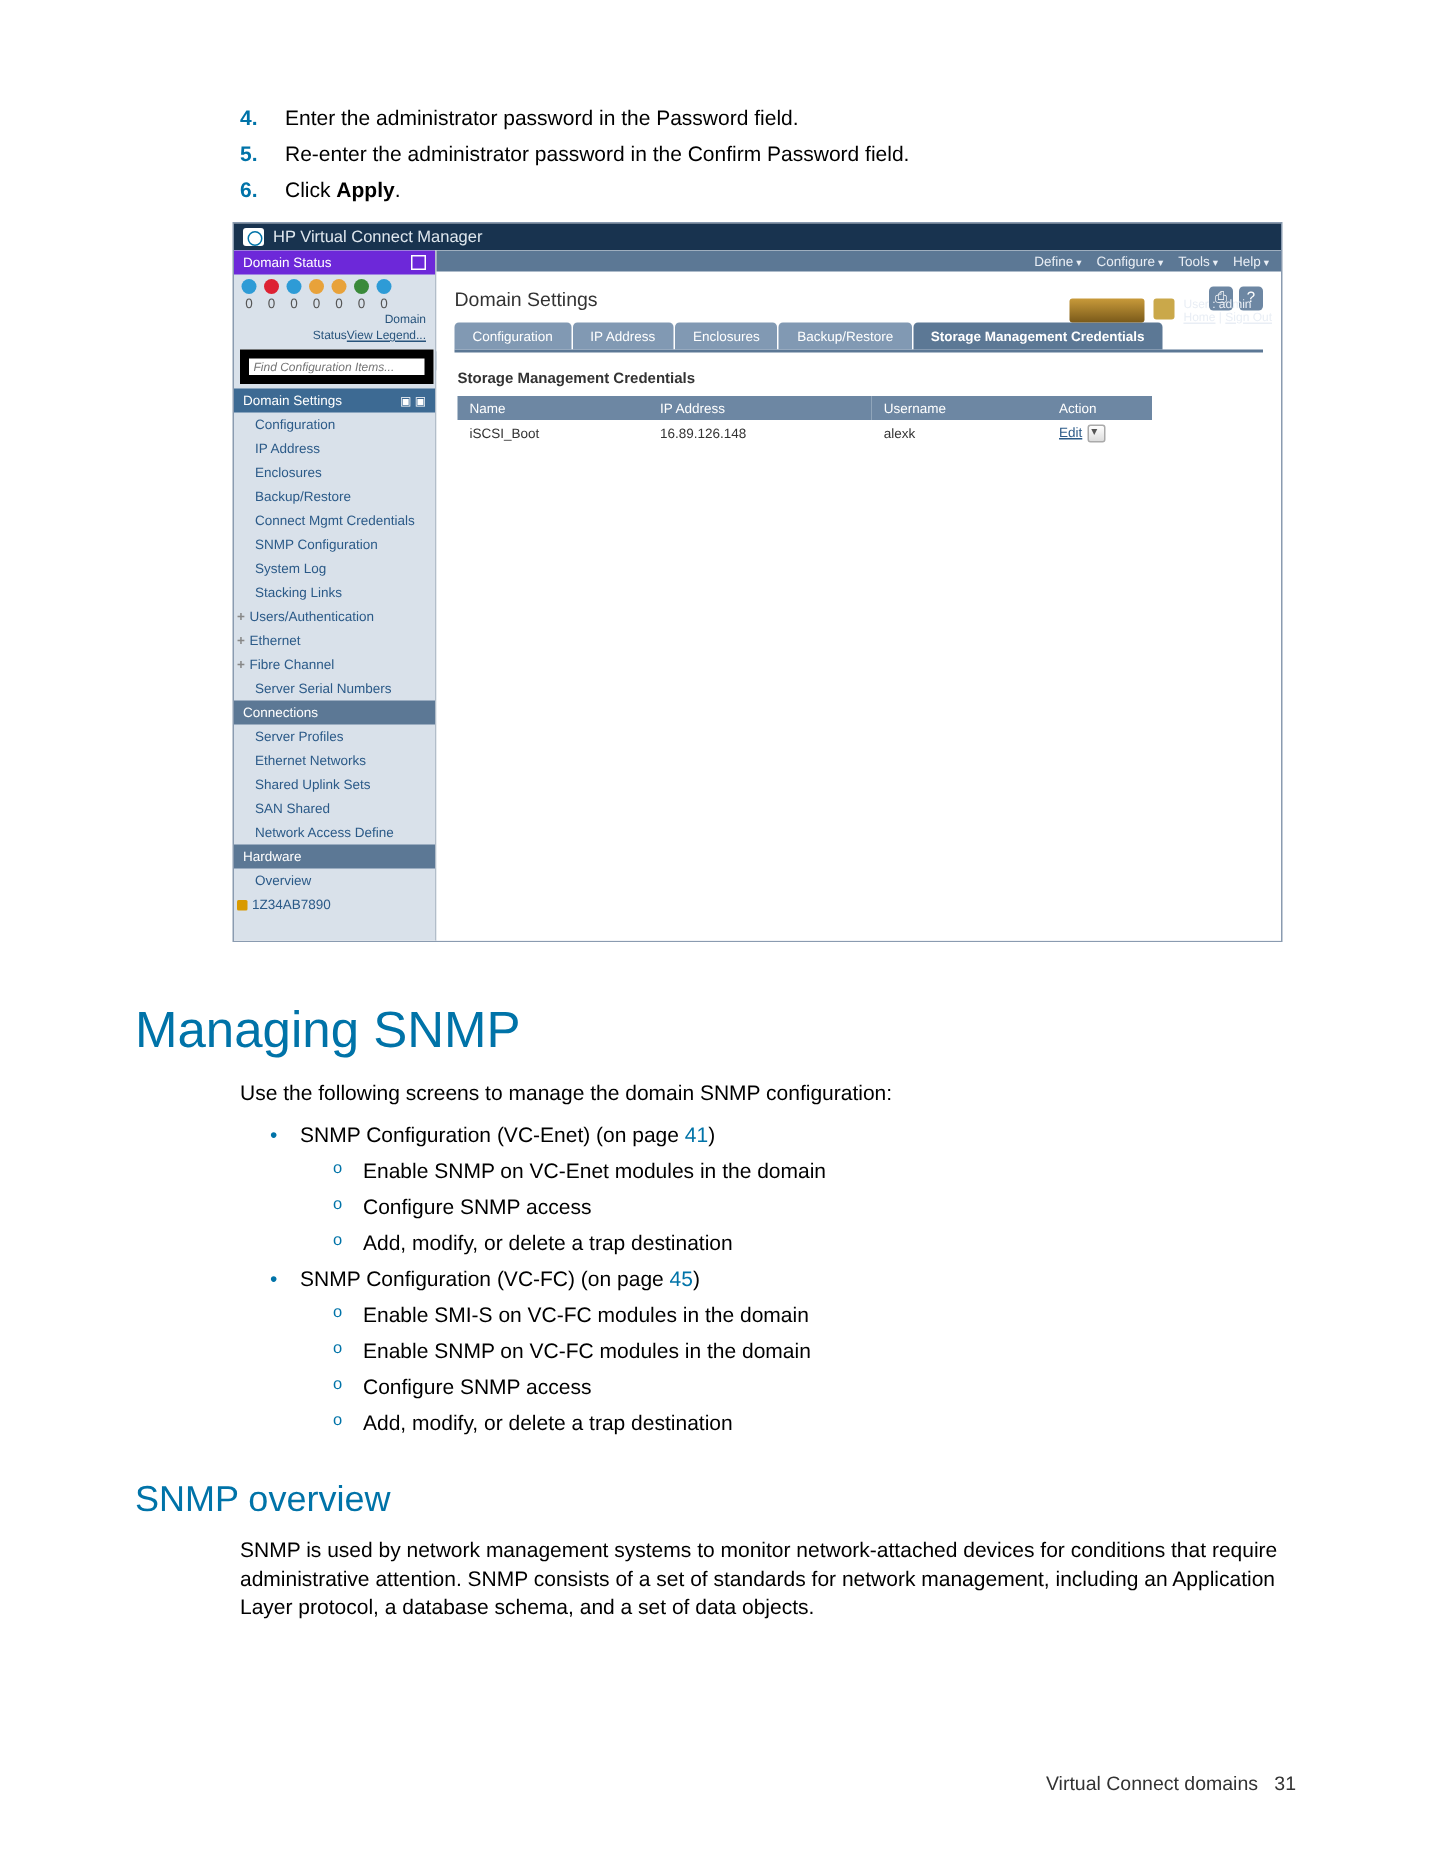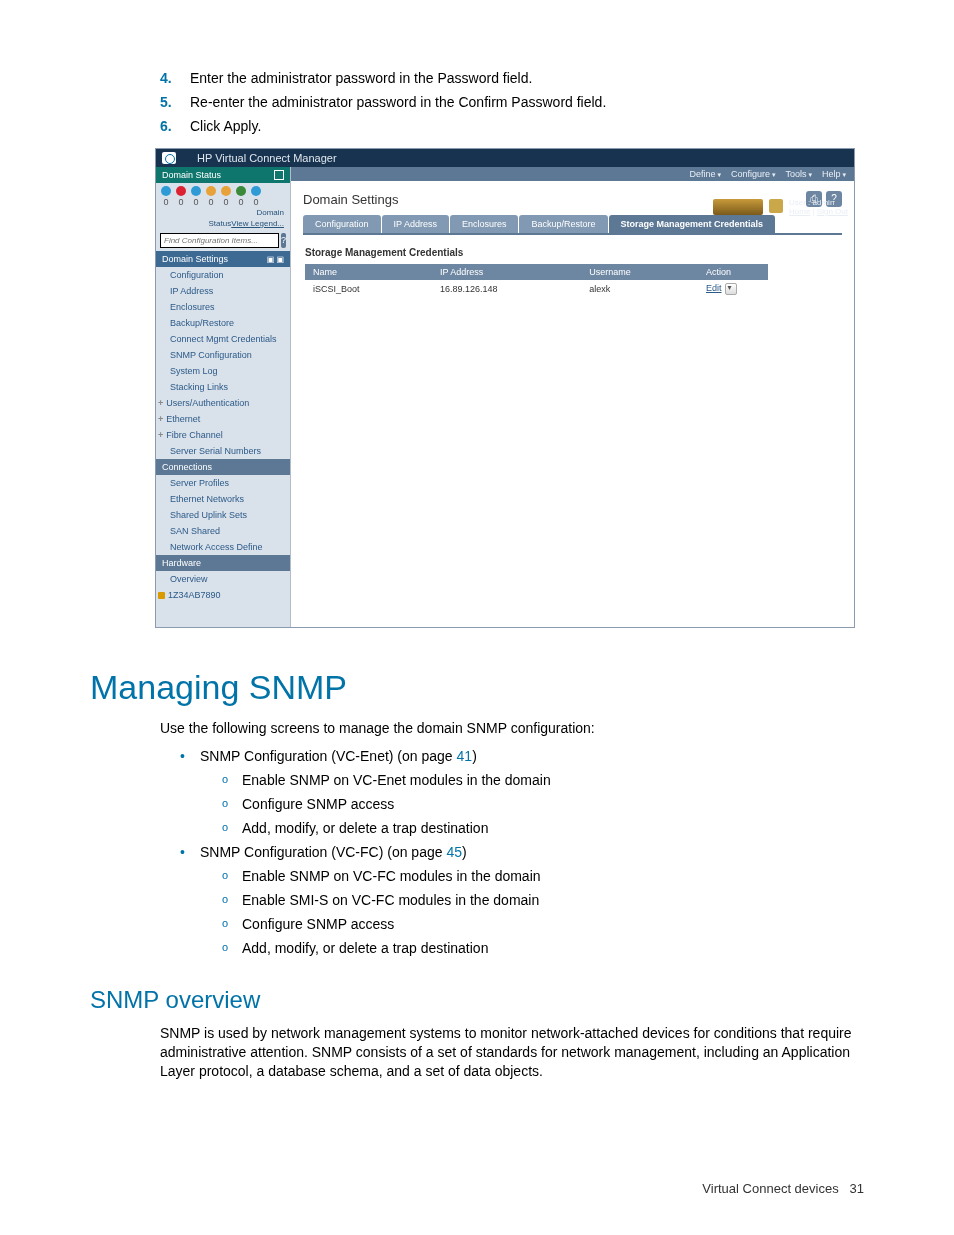--- a/index.html
+++ b/index.html
@@ -9,64 +9,63 @@
     width: 954px;
     margin: 0 auto;
     padding: 70px 90px 40px 90px;
     color: #000;
     font-size: 14px;
   }
   .step-list { margin-left: 70px; }
   .step { display: flex; margin-bottom: 8px; }
   .step-num { color: #0073a8; font-weight: bold; width: 30px; flex-shrink: 0; }
   .step-text { flex: 1; }
-  .bold { font-weight: normal; margin-top: 12px; }
+  .bold { font-weight: bold; margin-top: 12px; }
 
   
   .app {
     margin: 14px 0 40px 65px;
     width: 700px;
     border: 1px solid #8a9bb0;
     font-size: 9px;
     color: #e9eef5;
     position: relative;
   }
   .app-titlebar {
     background: #18334f;
     padding: 3px 6px;
     display: flex;
     align-items: center;
-    gap: 15px;
   }
   .hp-logo { width: 14px; height: 12px; background:#fff; border-radius:2px; margin-right:6px; display:inline-block; position:relative;}
   .hp-logo::after{content:"";position:absolute;left:3px;top:2px;width:8px;height:8px;border:1.5px solid #0073a8;border-radius:50%;}
   .app-title { color:#dfe7ee; font-size:11px; }
   .app-right { position:absolute; right:6px; top:2px; display:flex; align-items:flex-start; gap:6px;margin-top:48px;}
   .gold-box { width:50px; height:16px; background:linear-gradient(#c89a3a,#7a5a1a); border-radius:2px;}
   .home-icon{ width:14px;height:14px;background:#caa84a;border-radius:2px;}
   .user-block{ font-size:8px; line-height:1.1; color:#e9eef5;}
   .user-block a{color:#e9eef5;text-decoration:underline;}
 
   .app-body { display:flex; background:#fff; }
   .sidebar {
     width: 135px;
     background:#d9e1ea;
     border-right:1px solid #b2bdc9;
     min-height:460px;
     color:#334;
   }
-  .sidebar-header { background:#0f766e; color:#fff; padding:3px 6px; display:flex; justify-content:space-between; align-items:center;}
+  .sidebar-header { background:#6d28d9; color:#fff; padding:3px 6px; display:flex; justify-content:space-between; align-items:center;}
   .sidebar-header .sq{width:10px;height:10px;border:1px solid #fff;}
   .status-row{ padding:3px 5px 1px 5px; display:flex; justify-content:space-between; }
   .status-icons{display:flex;gap:5px;}
   .st-ic{width:10px;height:10px;border-radius:50%;display:inline-block;}
   .status-text{display:flex;justify-content:flex-end;padding:0 6px 2px 6px;}
   .status-text span{color:#28547c;font-size:8px;}
   .search-row{padding:3px 4px;display:flex;gap:2px;}
-  .search-input{flex:1;border:1px solid #000000;padding:1px 3px;font-size:8px;font-style:italic;color:#8a8a8a;background:#fff;}
+  .search-input{flex:1;border:6px solid #000000;padding:1px 3px;font-size:8px;font-style:italic;color:#8a8a8a;background:#fff;}
   .q-btn{width:14px;height:15px;background:#5c7895;color:#fff;text-align:center;font-size:9px;line-height:14px;border-radius:2px;}
 
   .side-section-active{background:#3d6a93;color:#fff;padding:3px 6px;display:flex;justify-content:space-between;align-items:center;}
   .side-section-mid{background:#5c7895;color:#fff;padding:3px 6px;}
   .side-link{display:block;padding:3px 6px 3px 14px;color:#2b5a88;font-size:9px;text-decoration:none;}
   .side-link.plus::before{content:"+";color:#888;font-weight:bold;margin-right:3px;margin-left:-12px;}
   .side-link.dot::before{content:"";display:inline-block;width:7px;height:7px;background:#d99a00;border-radius:1px;margin-right:3px;margin-left:-12px;vertical-align:middle;}
 
   .main { flex:1; background:#fff; }
   .menubar{ background:#5c7895; padding:2px 8px; display:flex; gap:10px;justify-content:flex-end;}
@@ -261,26 +260,26 @@
     <span>SNMP Configuration (VC-Enet) (on page </span><span class="page-link">41</span><span>)</span>
     <ul class="sub-bullets">
       <li>Enable SNMP on VC-Enet modules in the domain</li>
       <li>Configure SNMP access</li>
       <li>Add, modify, or delete a trap destination</li>
     </ul>
   </li>
   <li>
     <span>SNMP Configuration (VC-FC) (on page </span><span class="page-link">45</span><span>)</span>
     <ul class="sub-bullets">
+      <li>Enable SMI-S on VC-FC modules in the domain</li>
       <li>Enable SNMP on VC-FC modules in the domain</li>
-      <li>Enable SMI-S on VC-FC modules in the domain</li>
       <li>Configure SNMP access</li>
       <li>Add, modify, or delete a trap destination</li>
     </ul>
   </li>
 </ul>
 
 <h2 class="doc-h2">SNMP overview</h2>
 <p class="body-text wide">SNMP is used by network management systems to monitor network-attached devices for conditions that require administrative attention. SNMP consists of a set of standards for network management, including an Application Layer protocol, a database schema, and a set of data objects.</p>
 
 <div class="footer">
-  <span>Virtual Connect devices</span>&nbsp;&nbsp;&nbsp;<span>31</span>
+  <span>Virtual Connect domains</span>&nbsp;&nbsp;&nbsp;<span>31</span>
 </div>
 
 </body></html>

